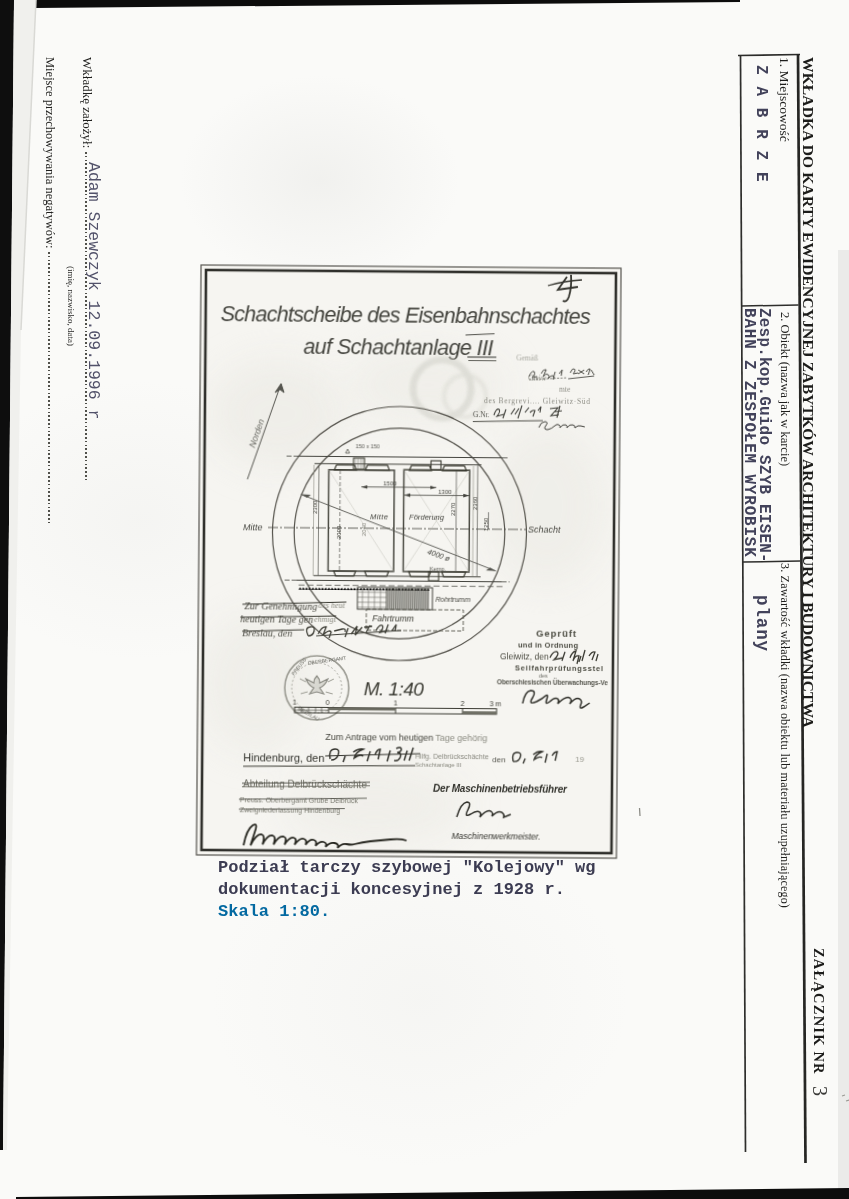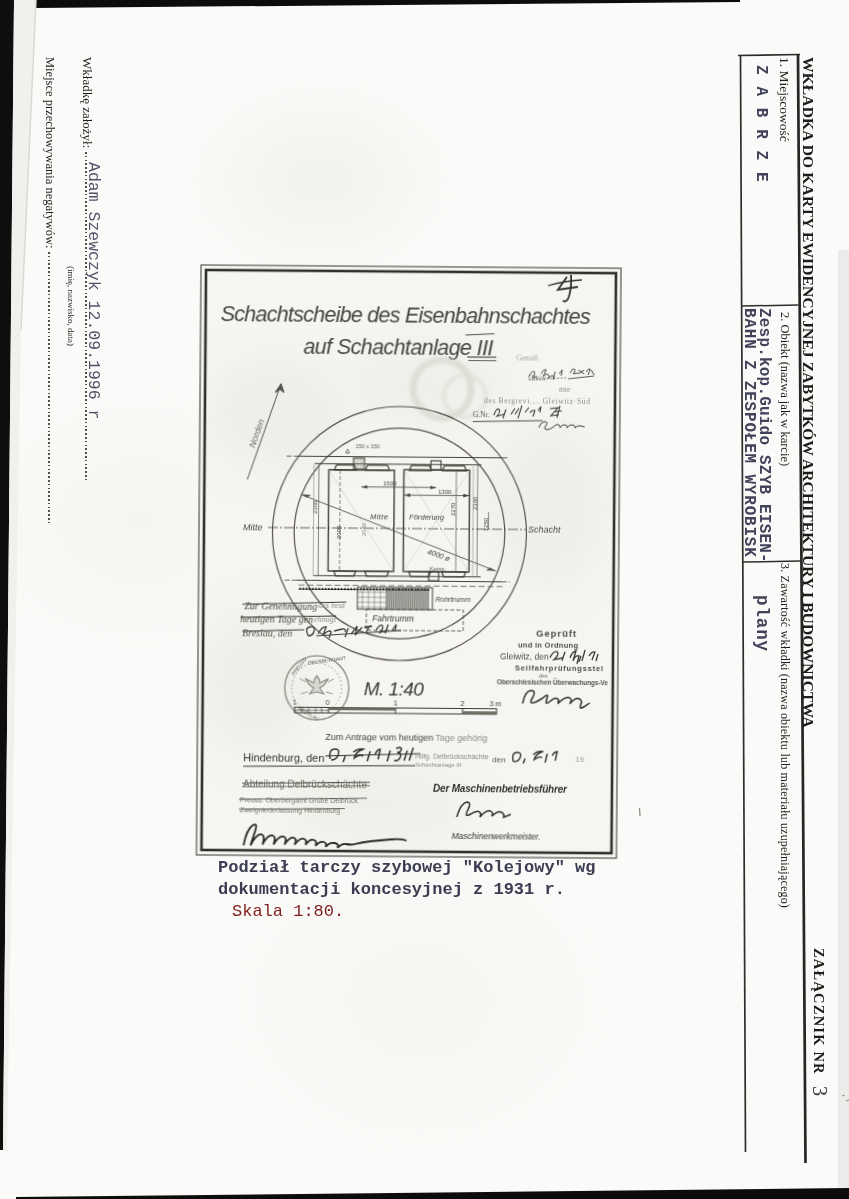--- a/index.html
+++ b/index.html
@@ -77,23 +77,23 @@
 
 <div class="v" style="left:66px;top:266px;font-size:9px;color:#2a2a28;">(imię, nazwisko, data)</div>
 
 <div class="v" style="left:42px;top:57px;font-size:12.5px;color:#1e1e1c;">Miejsce przechowywania negatywów:</div>
 
 <div class="abs" style="left:48px;top:252px;width:2px;height:273px;
   background:repeating-linear-gradient(to bottom,#50504a 0 1.7px,transparent 1.7px 3.8px);"></div>
 
 <div class="abs mono" style="left:218px;top:858px;font-size:17px;font-weight:bold;color:#3c3c52;">Podział tarczy szybowej "Kolejowy" wg</div>
 
-<div class="abs mono" style="left:218px;top:880px;font-size:17px;font-weight:bold;color:#3c3c52;">dokumentacji koncesyjnej z 1931 r.</div>
-
-<div class="abs mono" style="left:232px;top:902px;font-size:17px;font-weight:normal;color:#7f1d1d;">Skala 1:80.</div>
+<div class="abs mono" style="left:218px;top:880px;font-size:17px;font-weight:bold;color:#3c3c52;">dokumentacji koncesyjnej z 1928 r.</div>
+
+<div class="abs mono" style="left:218px;top:902px;font-size:17px;font-weight:bold;color:#0369a1;">Skala 1:80.</div>
 
 <div class="abs" style="left:199px;top:263px;width:424px;height:594px;transform:rotate(0.45deg);transform-origin:10px 10px;">
 <svg width="424" height="594" viewBox="0 0 424 594">
   <defs>
         <filter id="blur1">
           <feGaussianBlur stdDeviation="1.6"></feGaussianBlur>
         </filter>
         <filter id="blur2" x="-50%" y="-50%" width="200%" height="200%">
           <feGaussianBlur stdDeviation="18"></feGaussianBlur>
         </filter>

